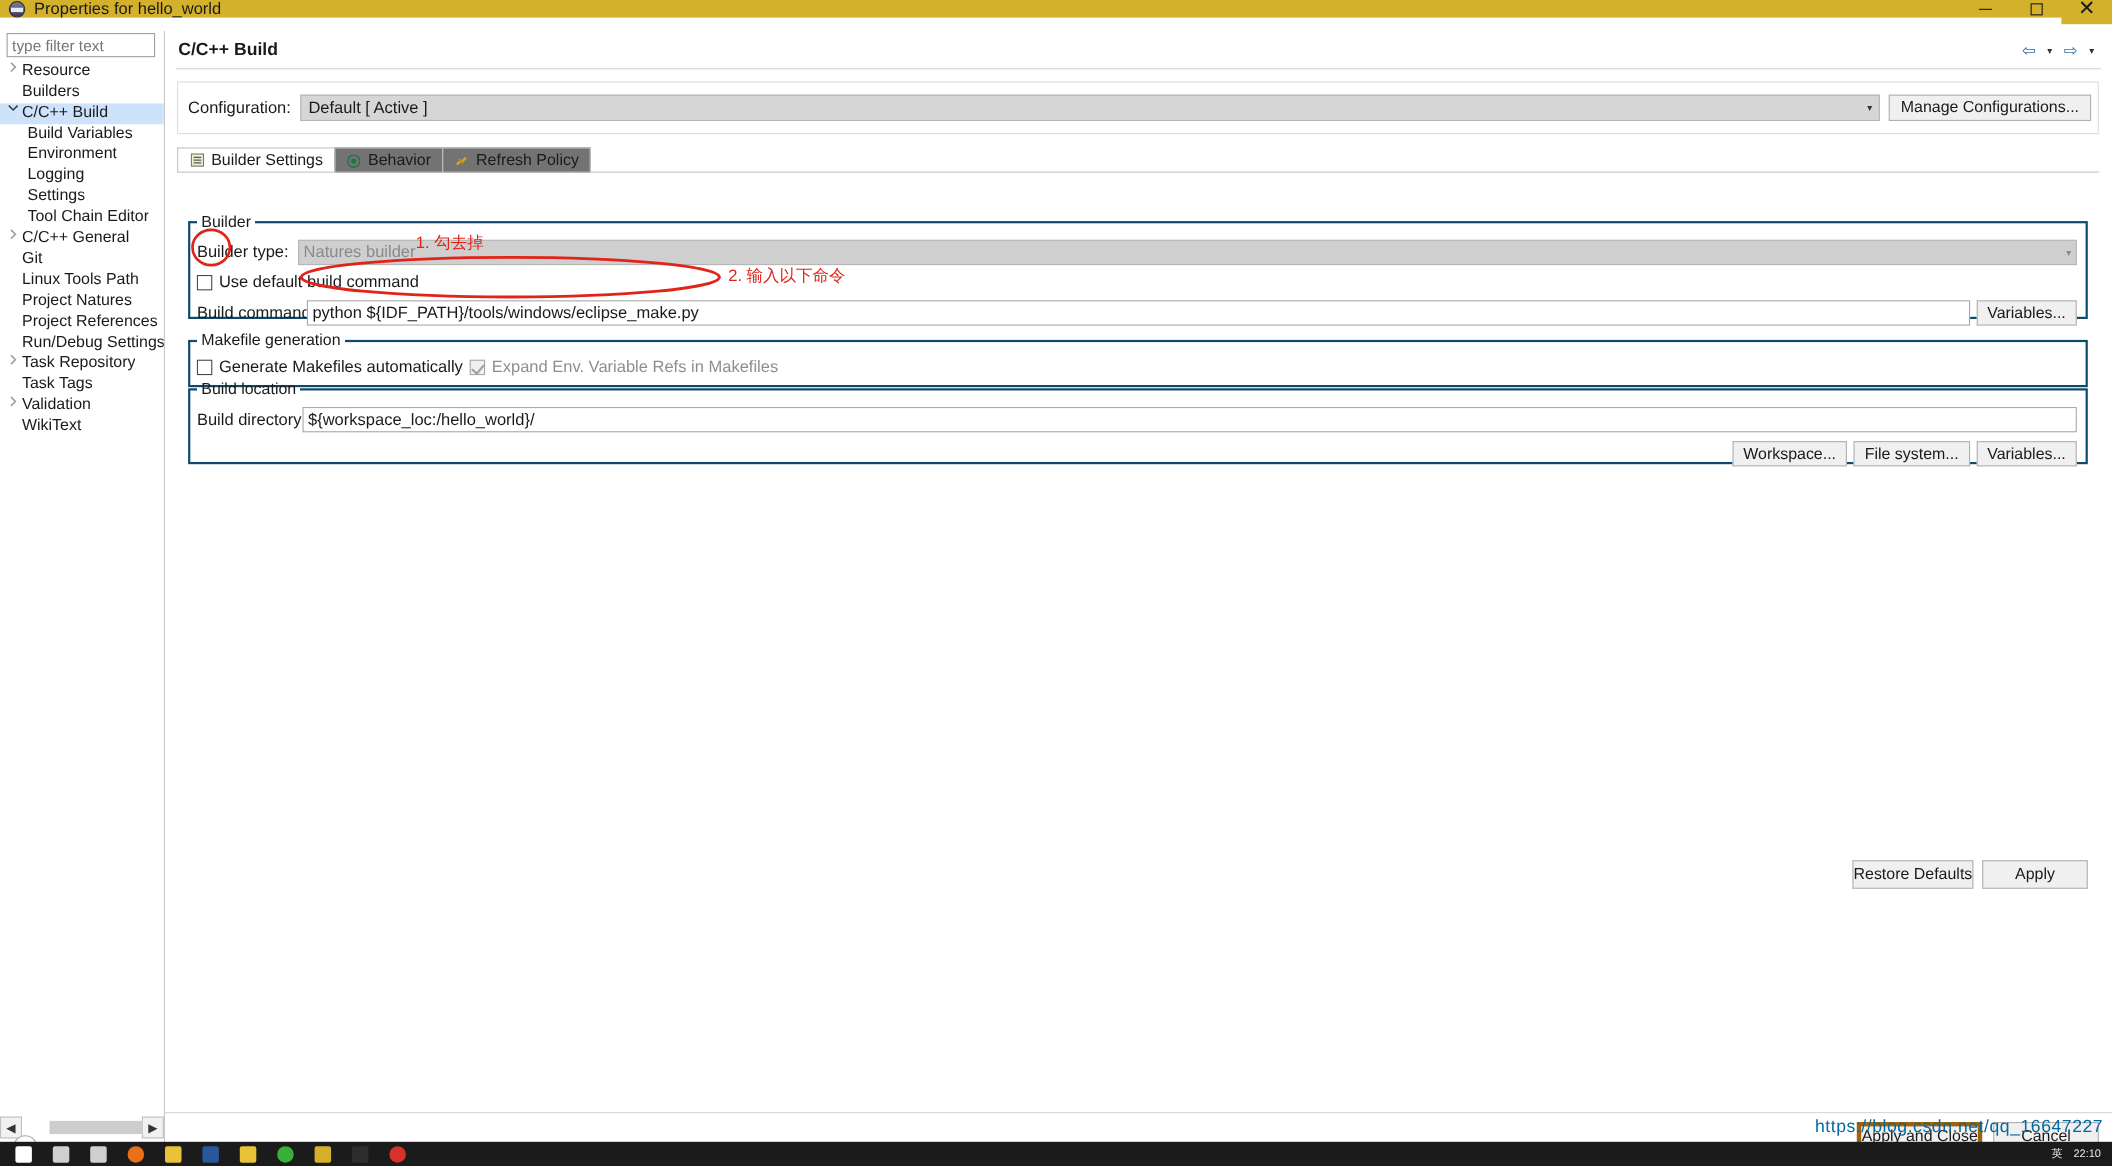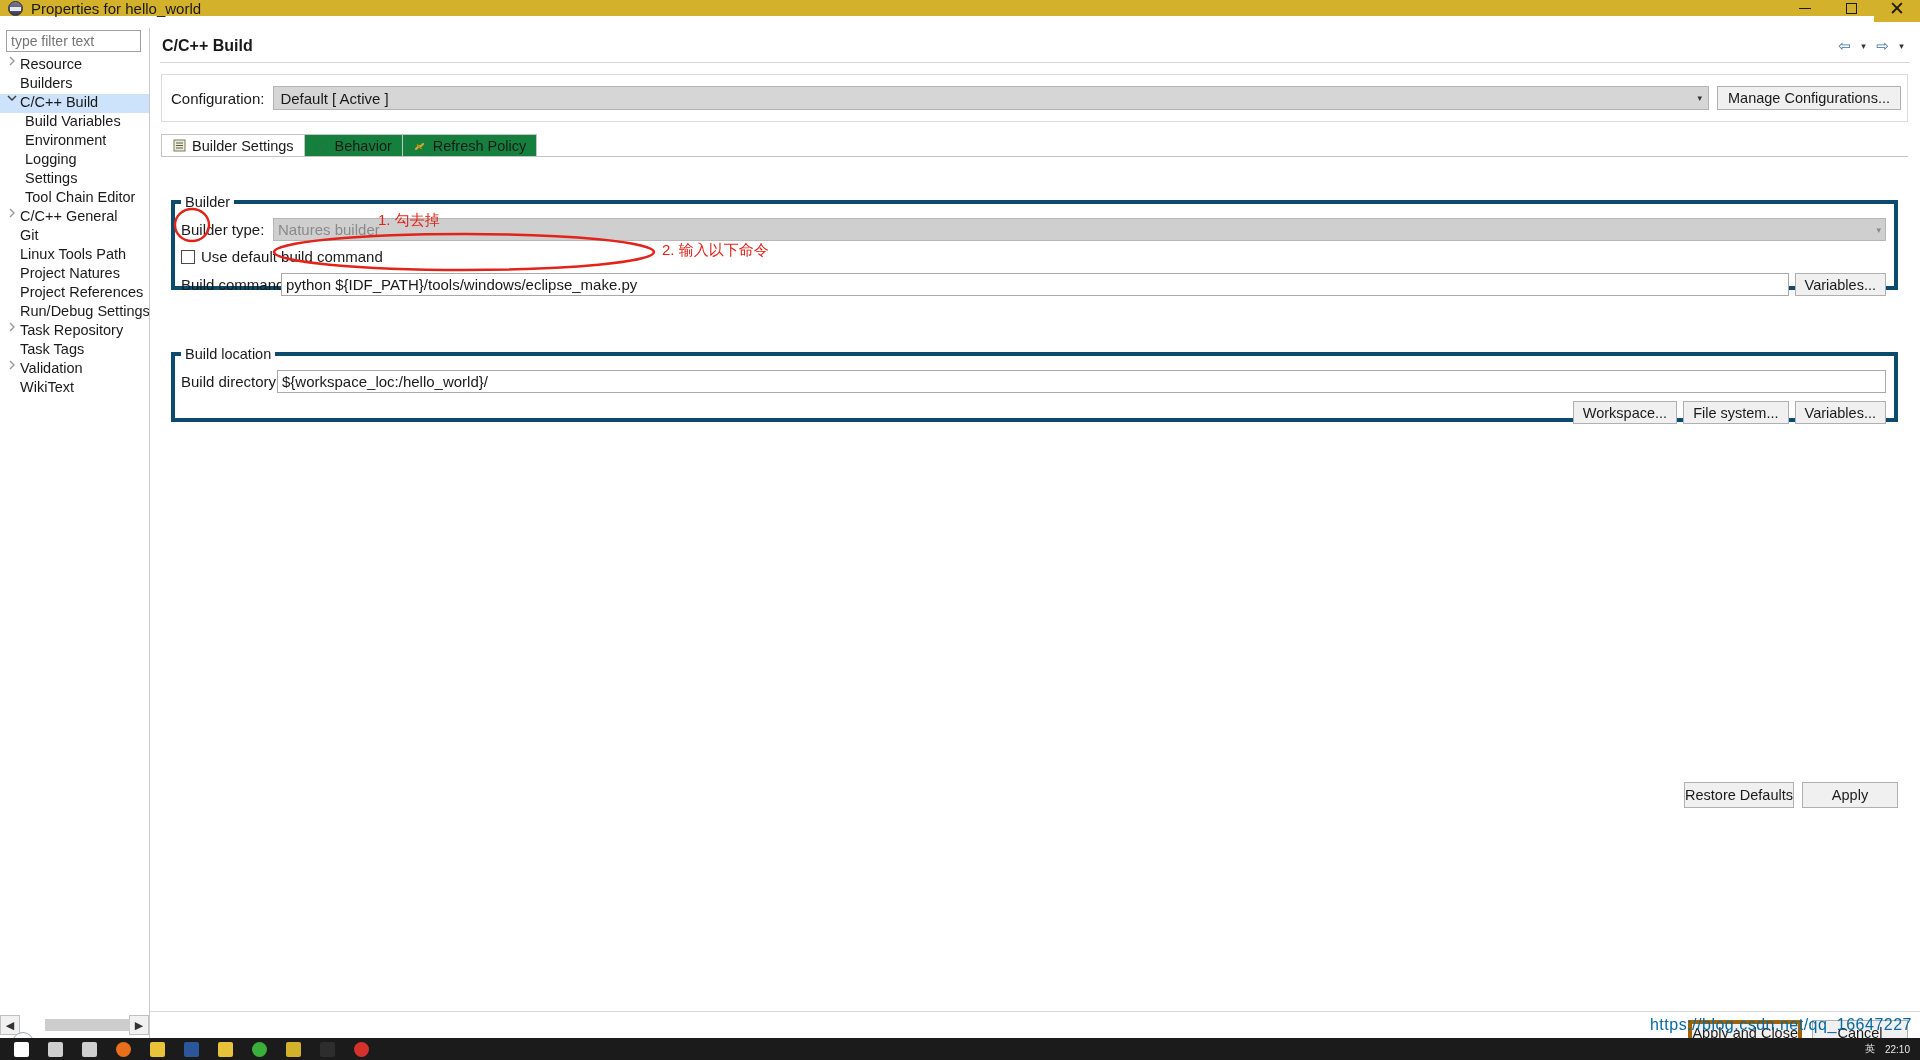--- a/index.html
+++ b/index.html
@@ -115,33 +115,33 @@
     margin-left:8px; height:24px; padding:0 10px; border:1px solid #b0b0b0;
     background:#f0f0f0; font-size:14.5px; display:flex; align-items:center;
     font-family:inherit; color:#1a1a1a;
   }
 
   
   #tabs { position:absolute; left:11px; top:106px; height:23px; display:flex; align-items:flex-end; }
   .tab {
     height:23px; display:flex; align-items:center; gap:6px;
     padding:0 10px; font-size:14.5px; border:1px solid #c4c4c4;
-    border-bottom:none; background:#15803d; margin-right:-1px; color:#1a1a1a;
+    border-bottom:none; background:#737373; margin-right:-1px; color:#1a1a1a;
   }
   .tab.active { background:#ffffff; border-bottom:1px solid #fff; }
   .tab-ico { width:14px; height:14px; display:flex; align-items:center; justify-content:center; }
   #tabs-rule { position:absolute; left:11px; right:12px; top:128px; height:1px; background:#c4c4c4; }
 
   
   #tab-panel {
     position:absolute; left:11px; right:12px; top:128px; bottom:0;
   }
 
   fieldset.group {
-    position:absolute; border:4px solid #0c4a6e; border-radius:0;
+    position:absolute; border:2px solid #0c4a6e; border-radius:0;
     margin:0; padding:0;
   }
   fieldset.group > legend {
     font-size:14.5px; padding:0 4px; margin-left:6px; color:#1a1a1a;
   }
 
   #grp-builder { left:10px; right:10px; top:38px; height:96px; }
   #grp-makefile { left:10px; right:10px; top:146px; height:50px; }
   #grp-buildloc { left:10px; right:10px; top:190px; height:76px; }
 
@@ -398,20 +398,31 @@
 
         <div class="row" style="left:6px; top:63px; right:8px;">
           <span class="lbl" style="width:100px;">Build command:</span>
           <div class="field" style="flex:1;">
             <span>python ${IDF_PATH}/tools/windows/eclipse_make.py</span>
           </div>
           <button class="btn" style="margin-left:6px;">Variables...</button>
         </div>
       </fieldset>
 
+      <fieldset class="group" id="grp-makefile">
+        <legend>Makefile generation</legend>
+        <div class="row" style="left:6px; top:7px;">
+          <span class="cb"></span>
+          <span class="lbl">Generate Makefiles automatically</span>
+        </div>
+        <div class="row" style="left:254px; top:7px;">
+          <span class="cb dim"></span>
+          <span class="lbl dim">Expand Env. Variable Refs in Makefiles</span>
+        </div>
+      </fieldset>
 
       <fieldset class="group" id="grp-buildloc">
         <legend>Build location</legend>
         <div class="row" style="left:6px; top:8px; right:8px;">
           <span class="lbl" style="width:96px;">Build directory:</span>
           <div class="field" style="flex:1;text-align:center;">
             <span>${workspace_loc:/hello_world}/</span>
           </div>
         </div>
         <div class="row" style="right:8px; top:39px; gap:6px;">

